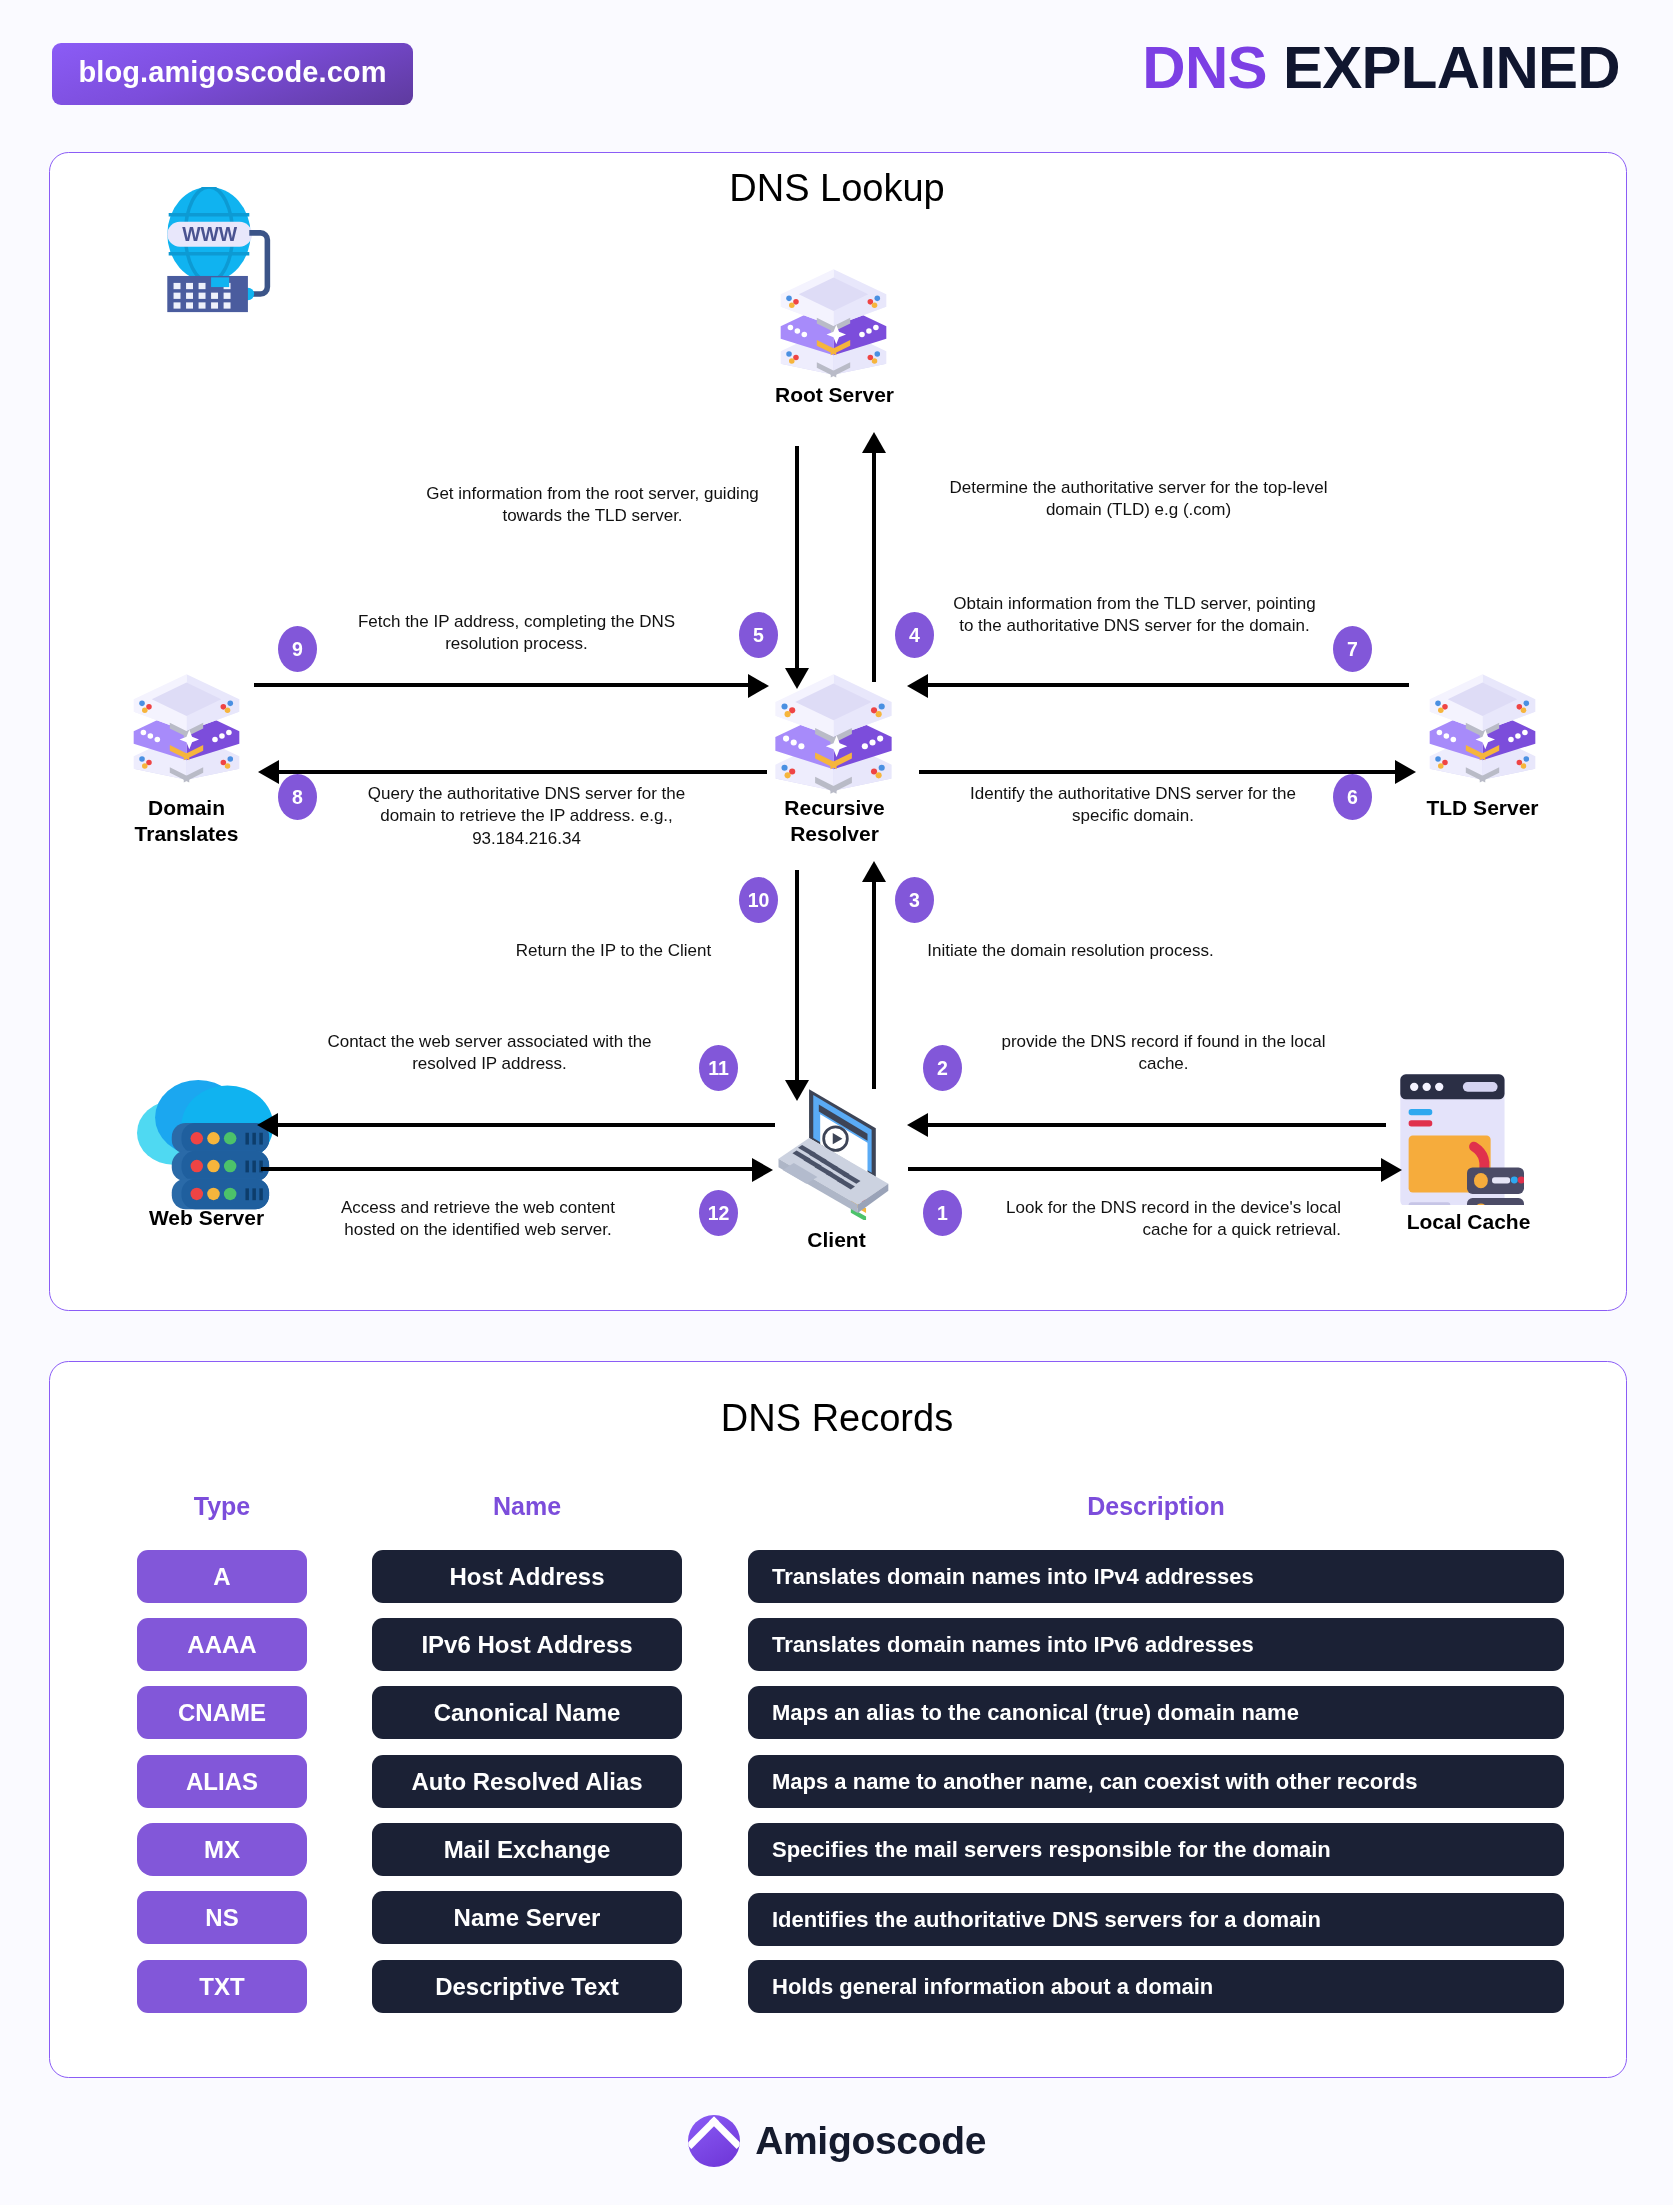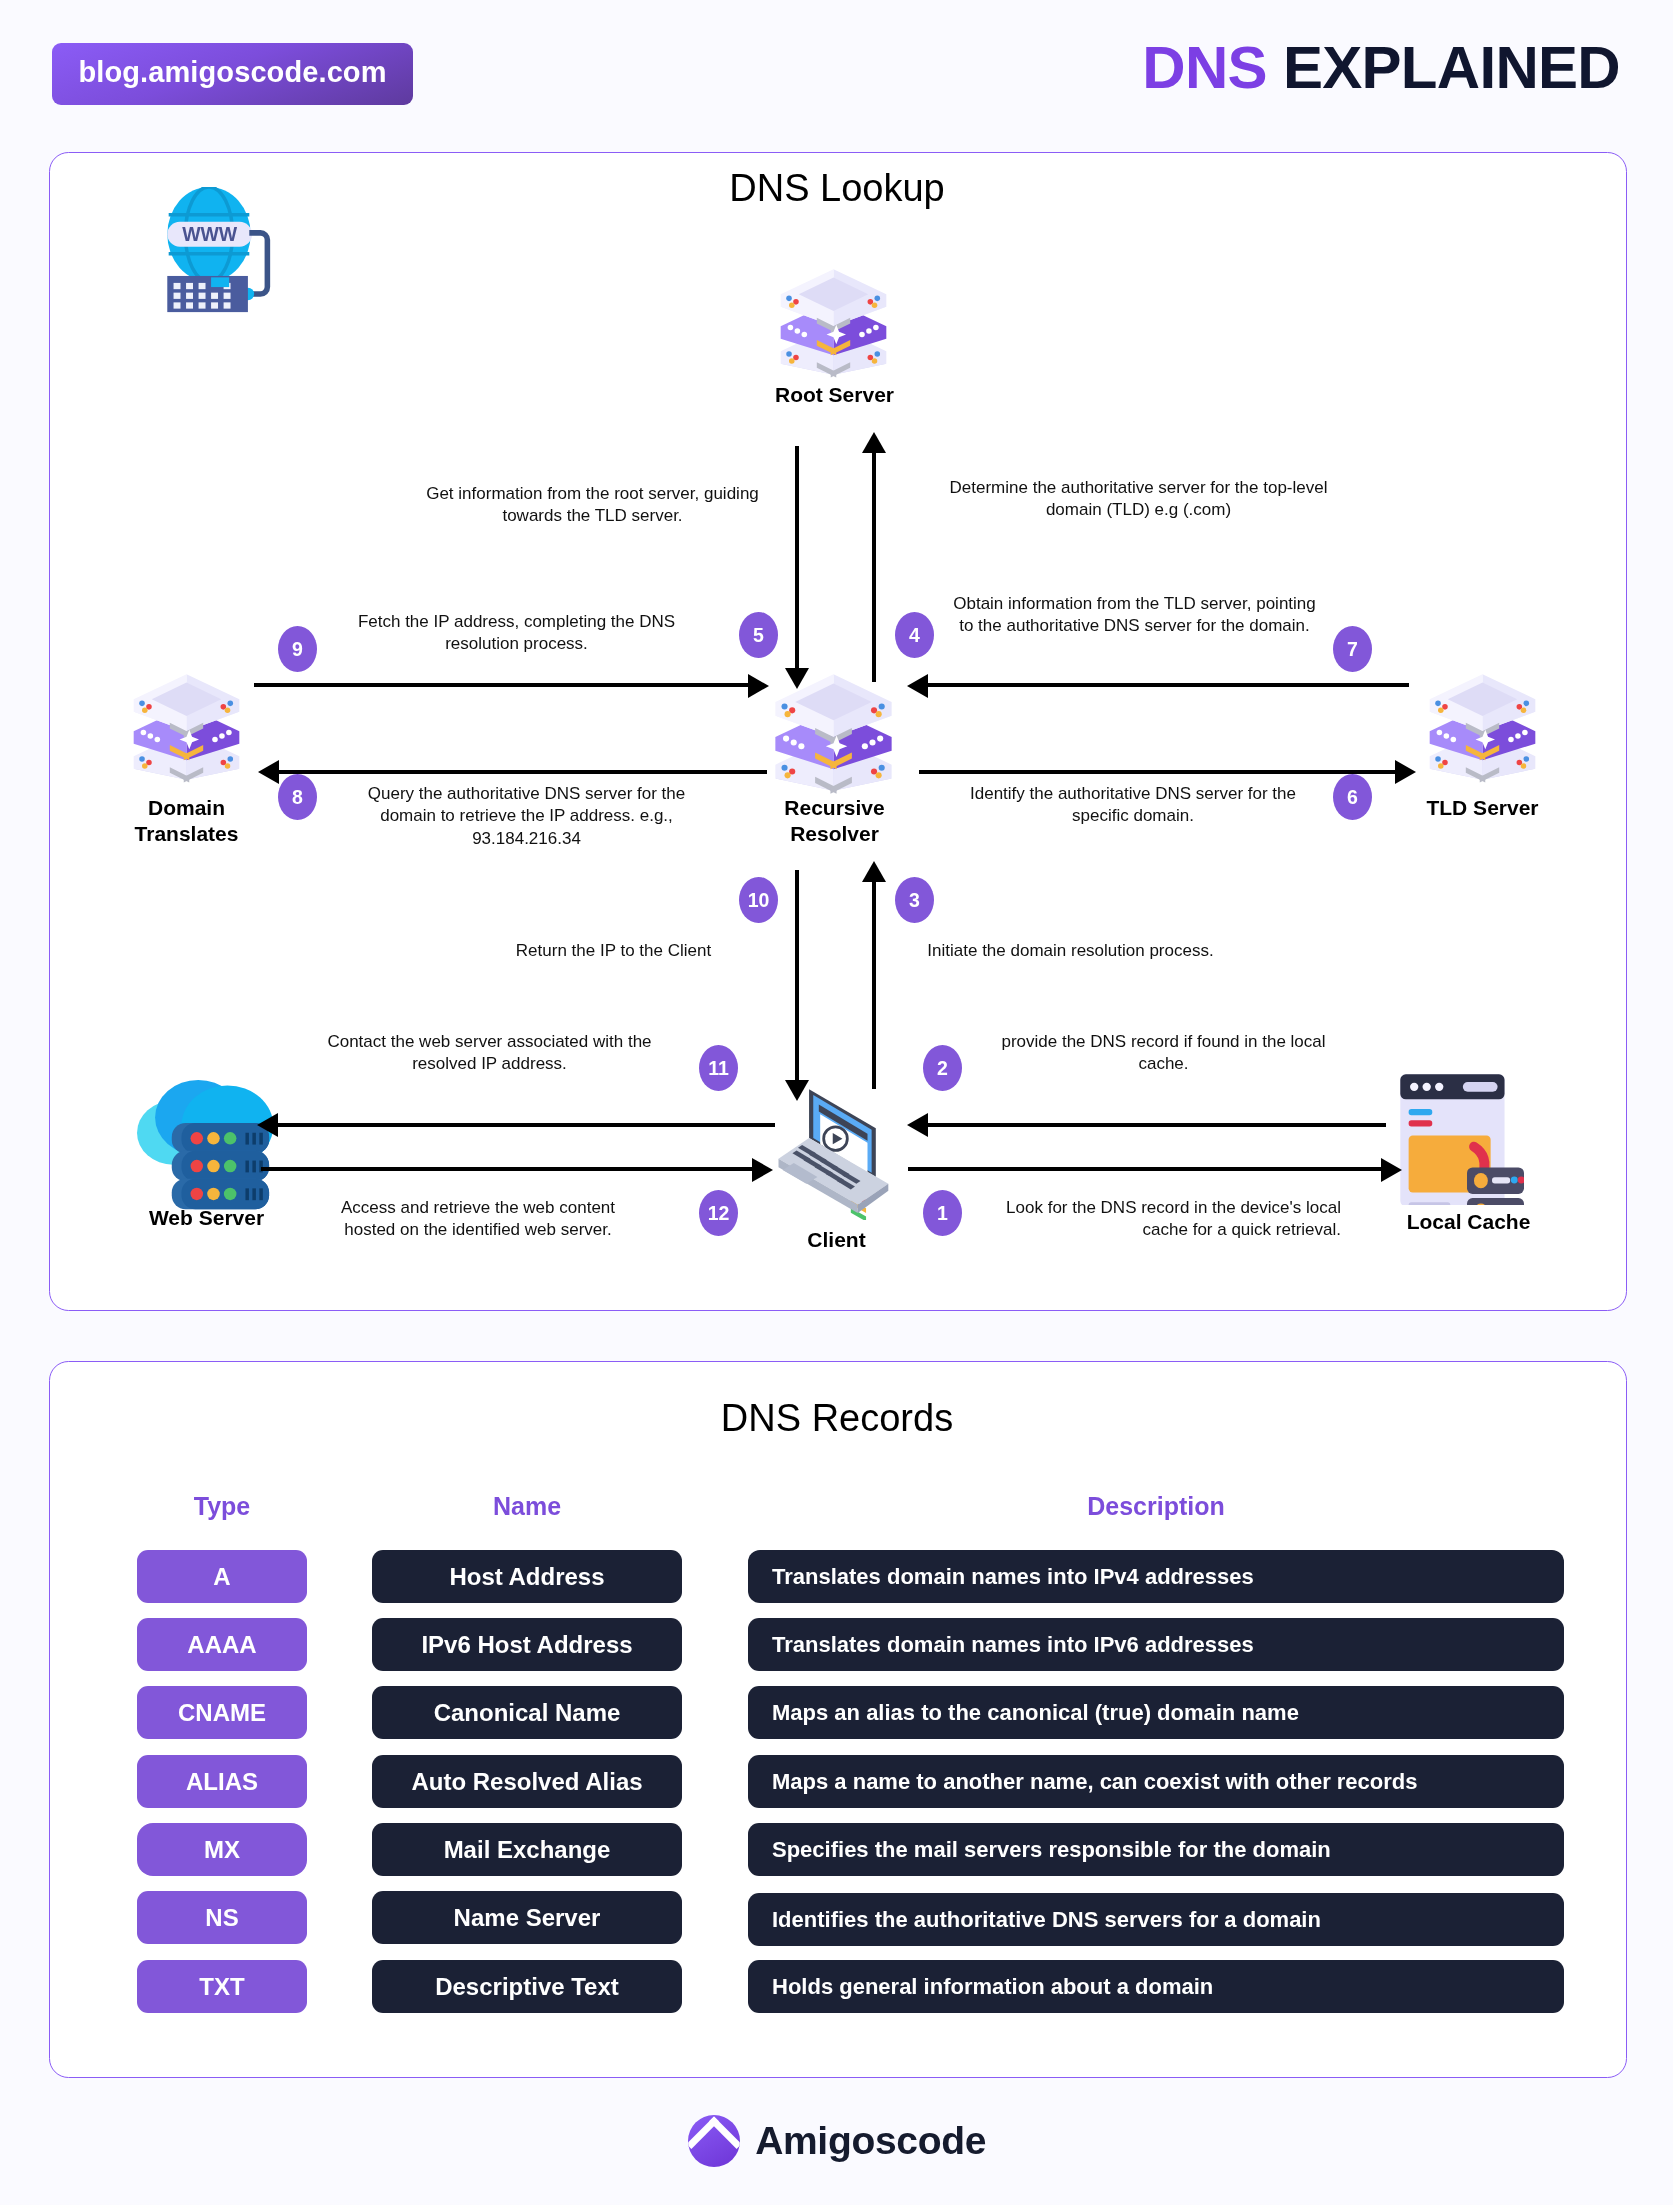--- a/index.html
+++ b/index.html
@@ -529,21 +529,21 @@
 <div class="panel-title" id="records-title">DNS Records</div>
 
 <div class="col-head" style="left:137px; top:1492px; width:170px;">Type</div>
 <div class="col-head" style="left:372px; top:1492px; width:310px;">Name</div>
 <div class="col-head" style="left:748px; top:1492px; width:816px;">Description</div>
 
 <div>
   <div>
     <div class="cell cell-type" style="top:1550px;">A</div>
     <div class="cell cell-name" style="top:1550px;">Host Address</div>
-    <div class="cell cell-desc" style="top:1550px;border-radius:12px;">Translates domain names into IPv4 addresses</div>
+    <div class="cell cell-desc" style="top:1550px;">Translates domain names into IPv4 addresses</div>
   </div>
   <div>
     <div class="cell cell-type" style="top:1618px;">AAAA</div>
     <div class="cell cell-name" style="top:1618px;">IPv6 Host Address</div>
     <div class="cell cell-desc" style="top:1618px;">Translates domain names into IPv6 addresses</div>
   </div>
   <div>
     <div class="cell cell-type" style="top:1686px;">CNAME</div>
     <div class="cell cell-name" style="top:1686px;">Canonical Name</div>
     <div class="cell cell-desc" style="top:1686px;">Maps an alias to the canonical (true) domain name</div>

